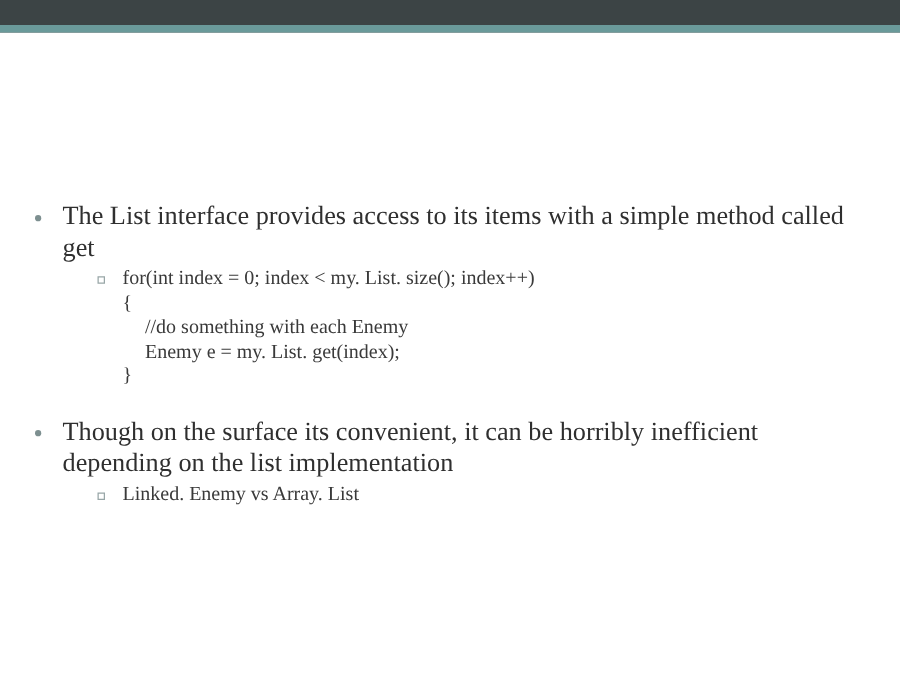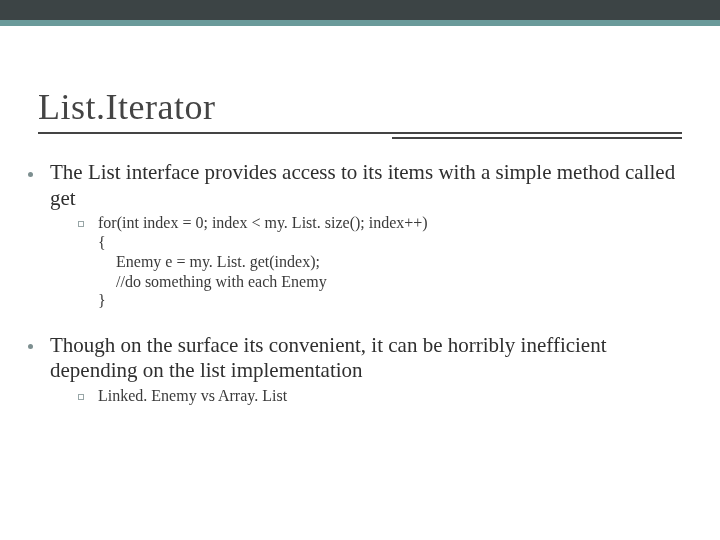--- a/index.html
+++ b/index.html
@@ -110,40 +110,33 @@
   .code-indent {
     padding-left: 18px;
   }
 </style>
 </head>
 <body>
 
 <div class="slide">
   <div class="topbar"></div>
 
-  <div class="title-area">
-    <h1 class="title">List.Iterator</h1>
-    <div class="accent-lines">
-      <div class="accent-line long"></div>
-      <div class="accent-line short"></div>
-    </div>
-  </div>
 
   <div class="body">
 
     <div class="lvl1">
       <span class="bullet"></span>
       <span>The List interface provides access to its items with a simple method called get</span>
       <div class="lvl2">
         <span class="bullet"></span>
         <div>
           <div>for(int index = 0; index &lt; my. List. size(); index++)</div>
           <div>{</div>
+          <div class="code-indent">//do something with each Enemy</div>
           <div class="code-indent">Enemy e = my. List. get(index);</div>
-          <div class="code-indent">//do something with each Enemy</div>
           <div>}</div>
         </div>
       </div>
     </div>
 
     <div class="lvl1" style="margin-top:22px;">
       <span class="bullet"></span>
       <span>Though on the surface its convenient, it can be horribly inefficient depending on the list implementation</span>
       <div class="lvl2">
         <span class="bullet"></span>

